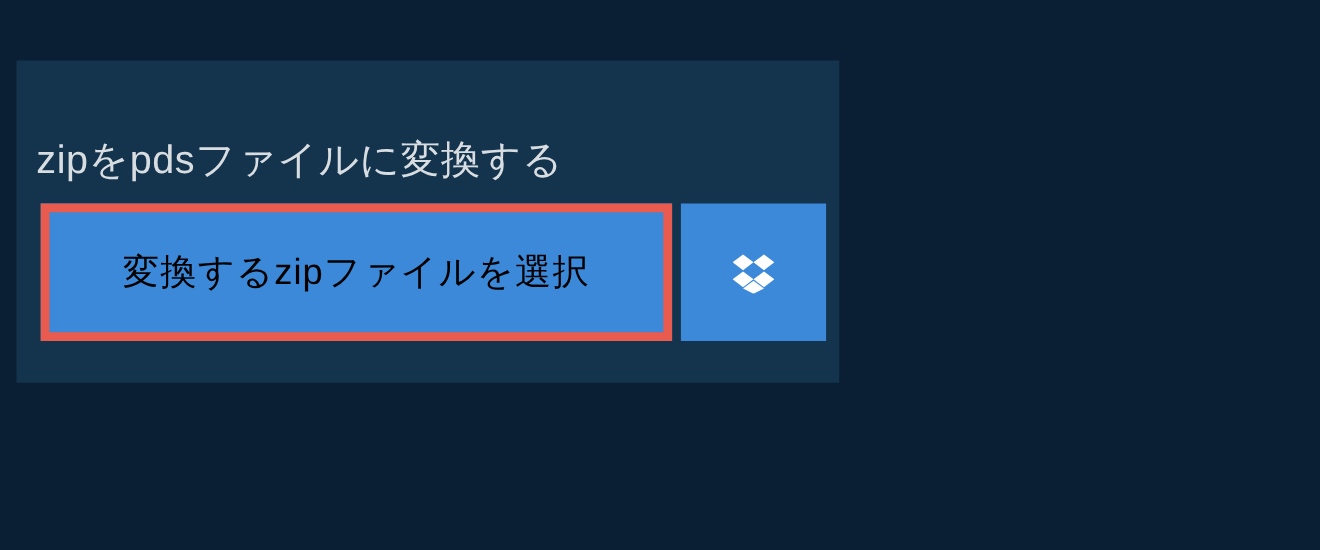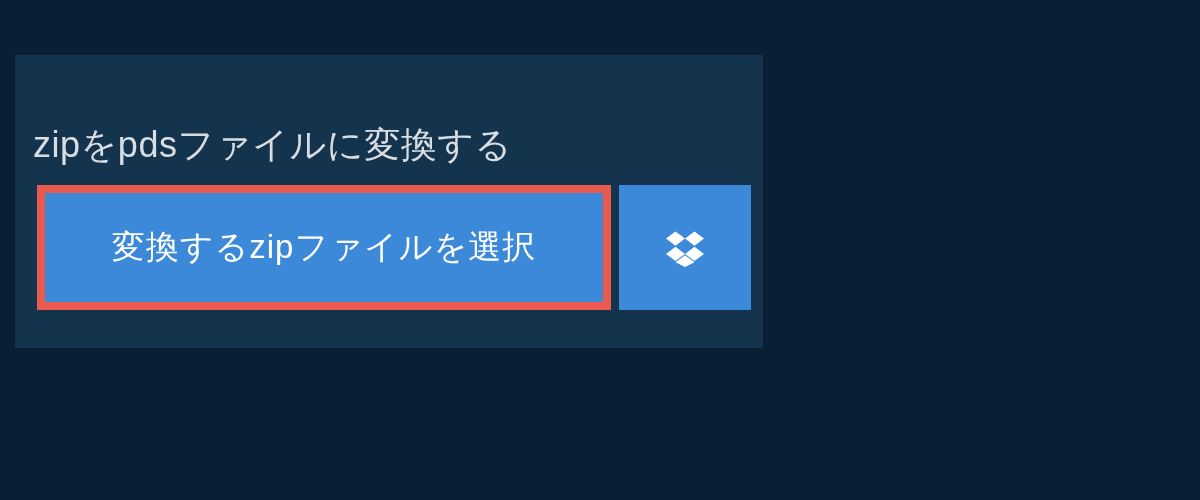--- a/index.html
+++ b/index.html
@@ -43,21 +43,21 @@
       width: 574px;
       height: 125px;
       background-color: #3b89d8;
       border: 8px solid #e85b4e;
       display: flex;
       align-items: center;
       justify-content: center;
       cursor: pointer;
     }
     .select-button-label {
-      color: #ffffff;
+      color: #000000;
       font-size: 33px;
       font-weight: 400;
       letter-spacing: 1px;
     }
     .dropbox-button {
       width: 132px;
       height: 125px;
       background-color: #3b89d8;
       margin-left: 8px;
       display: flex;

